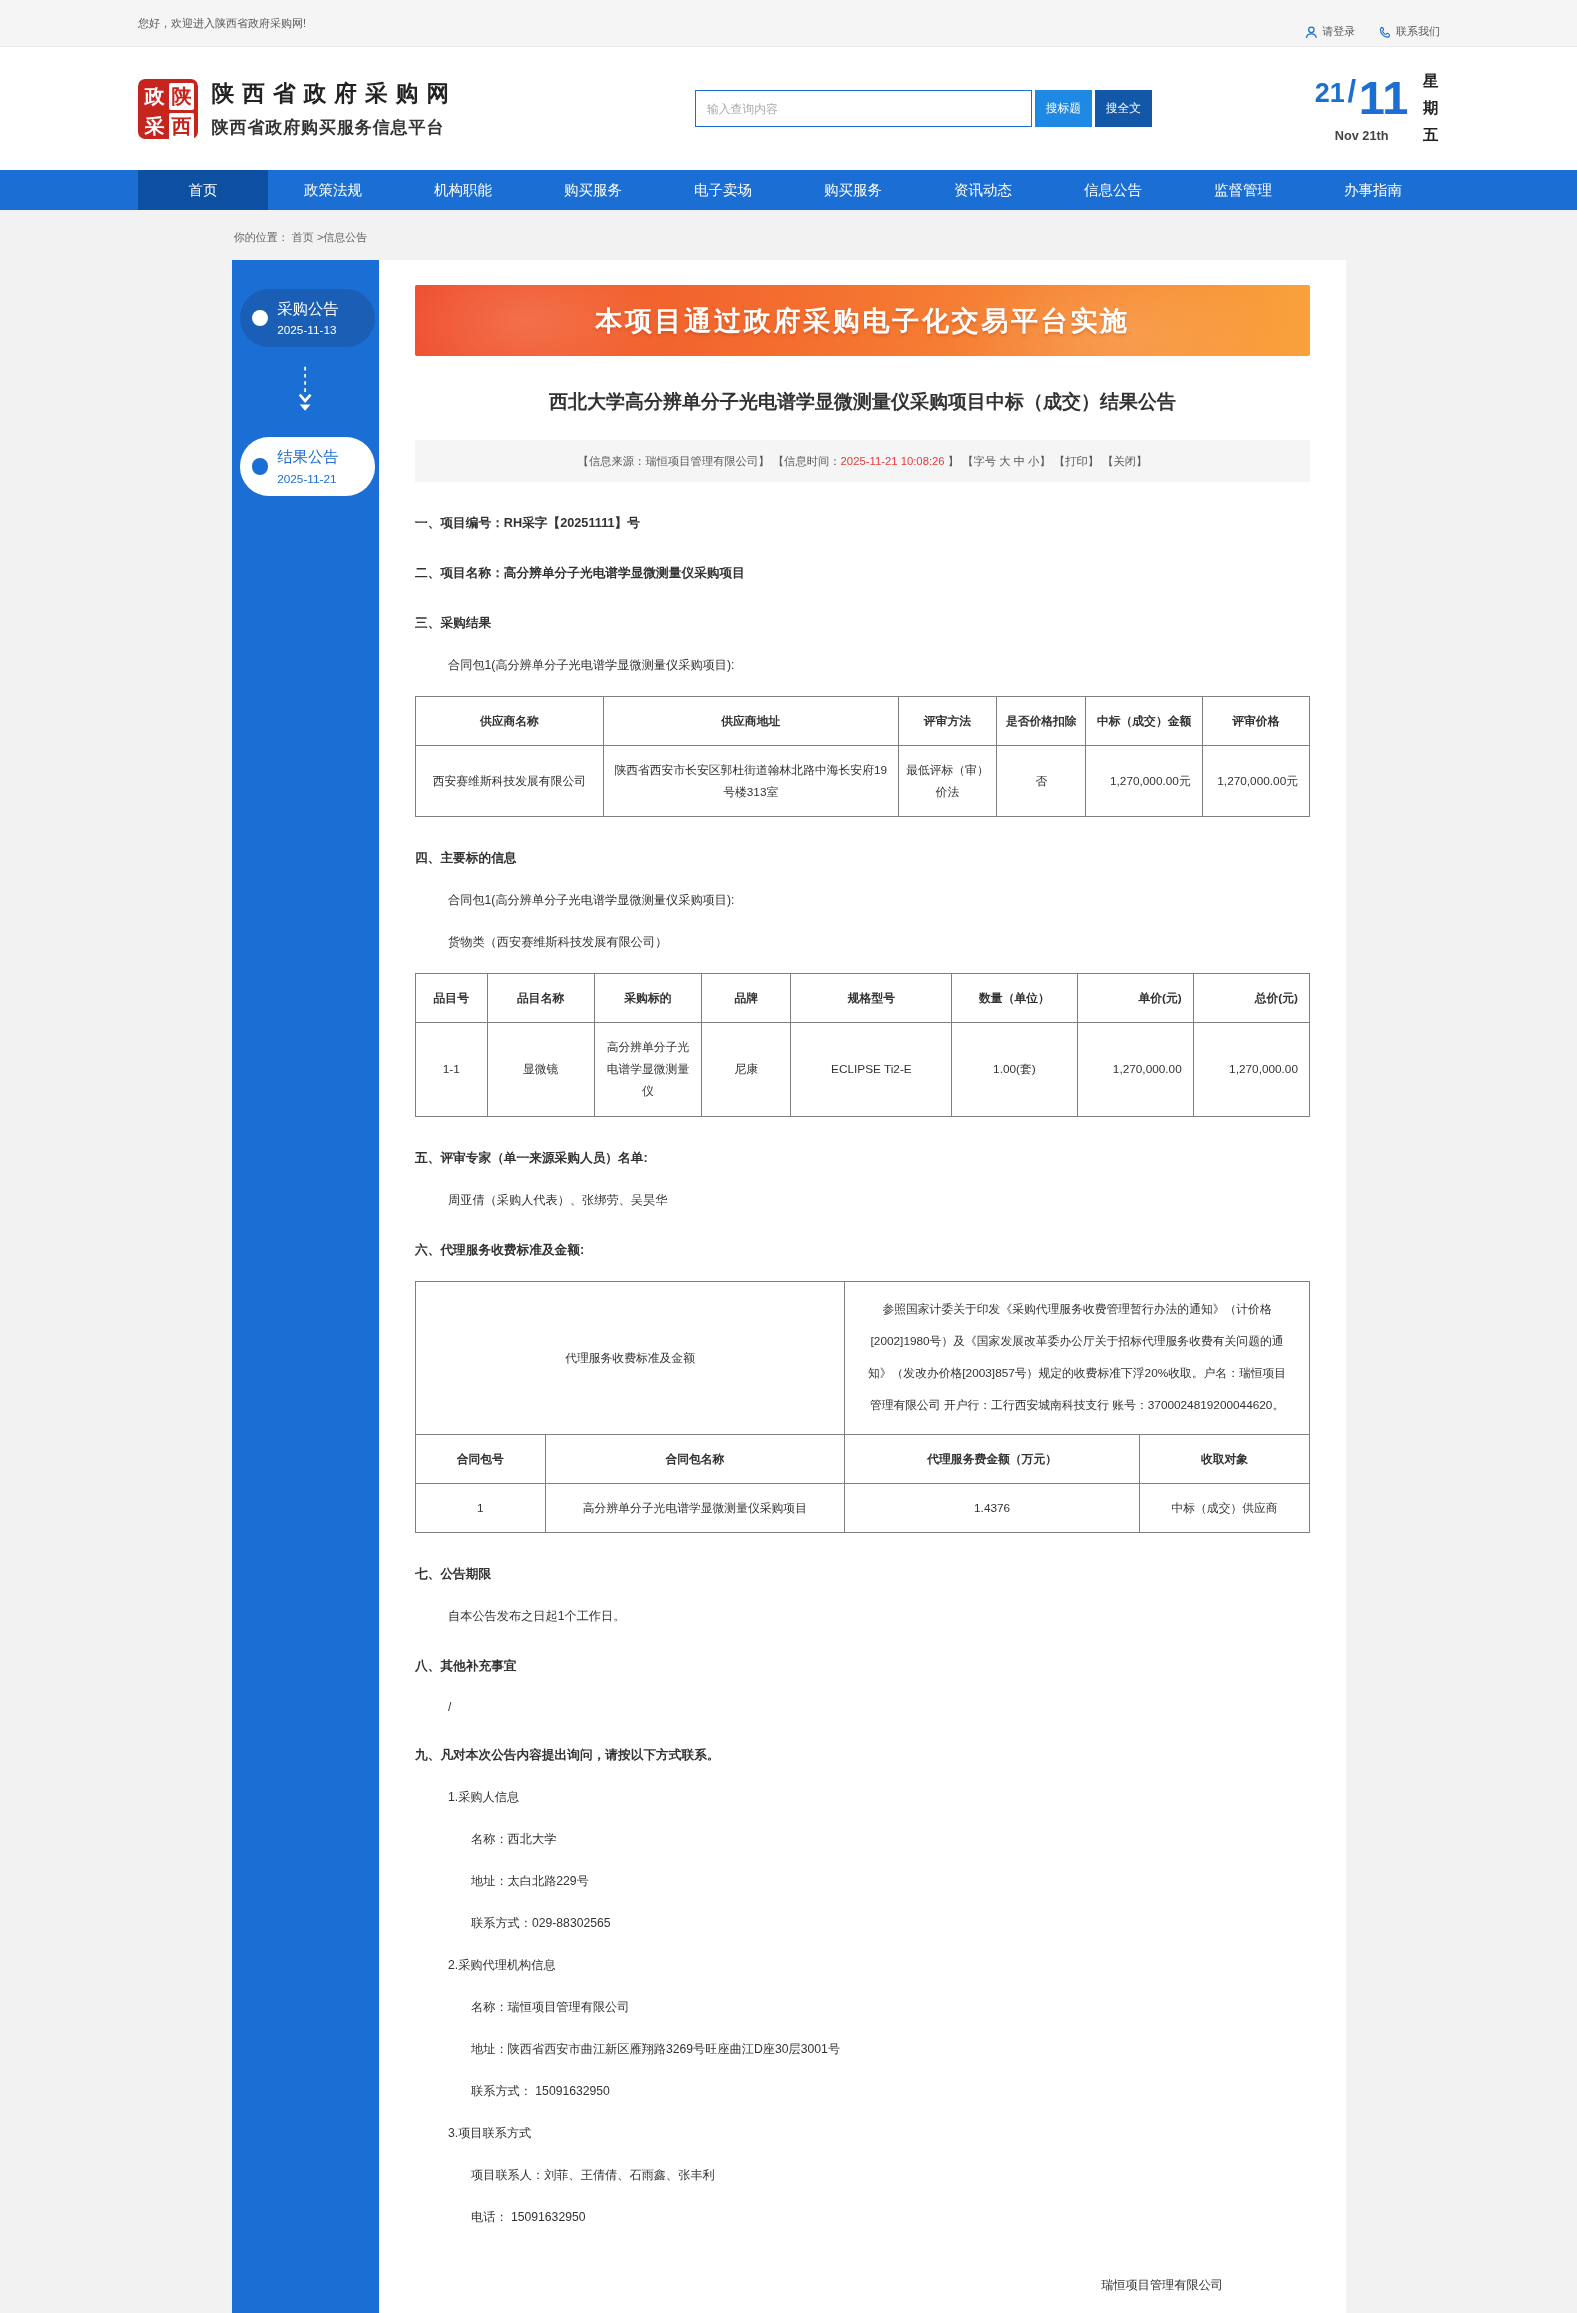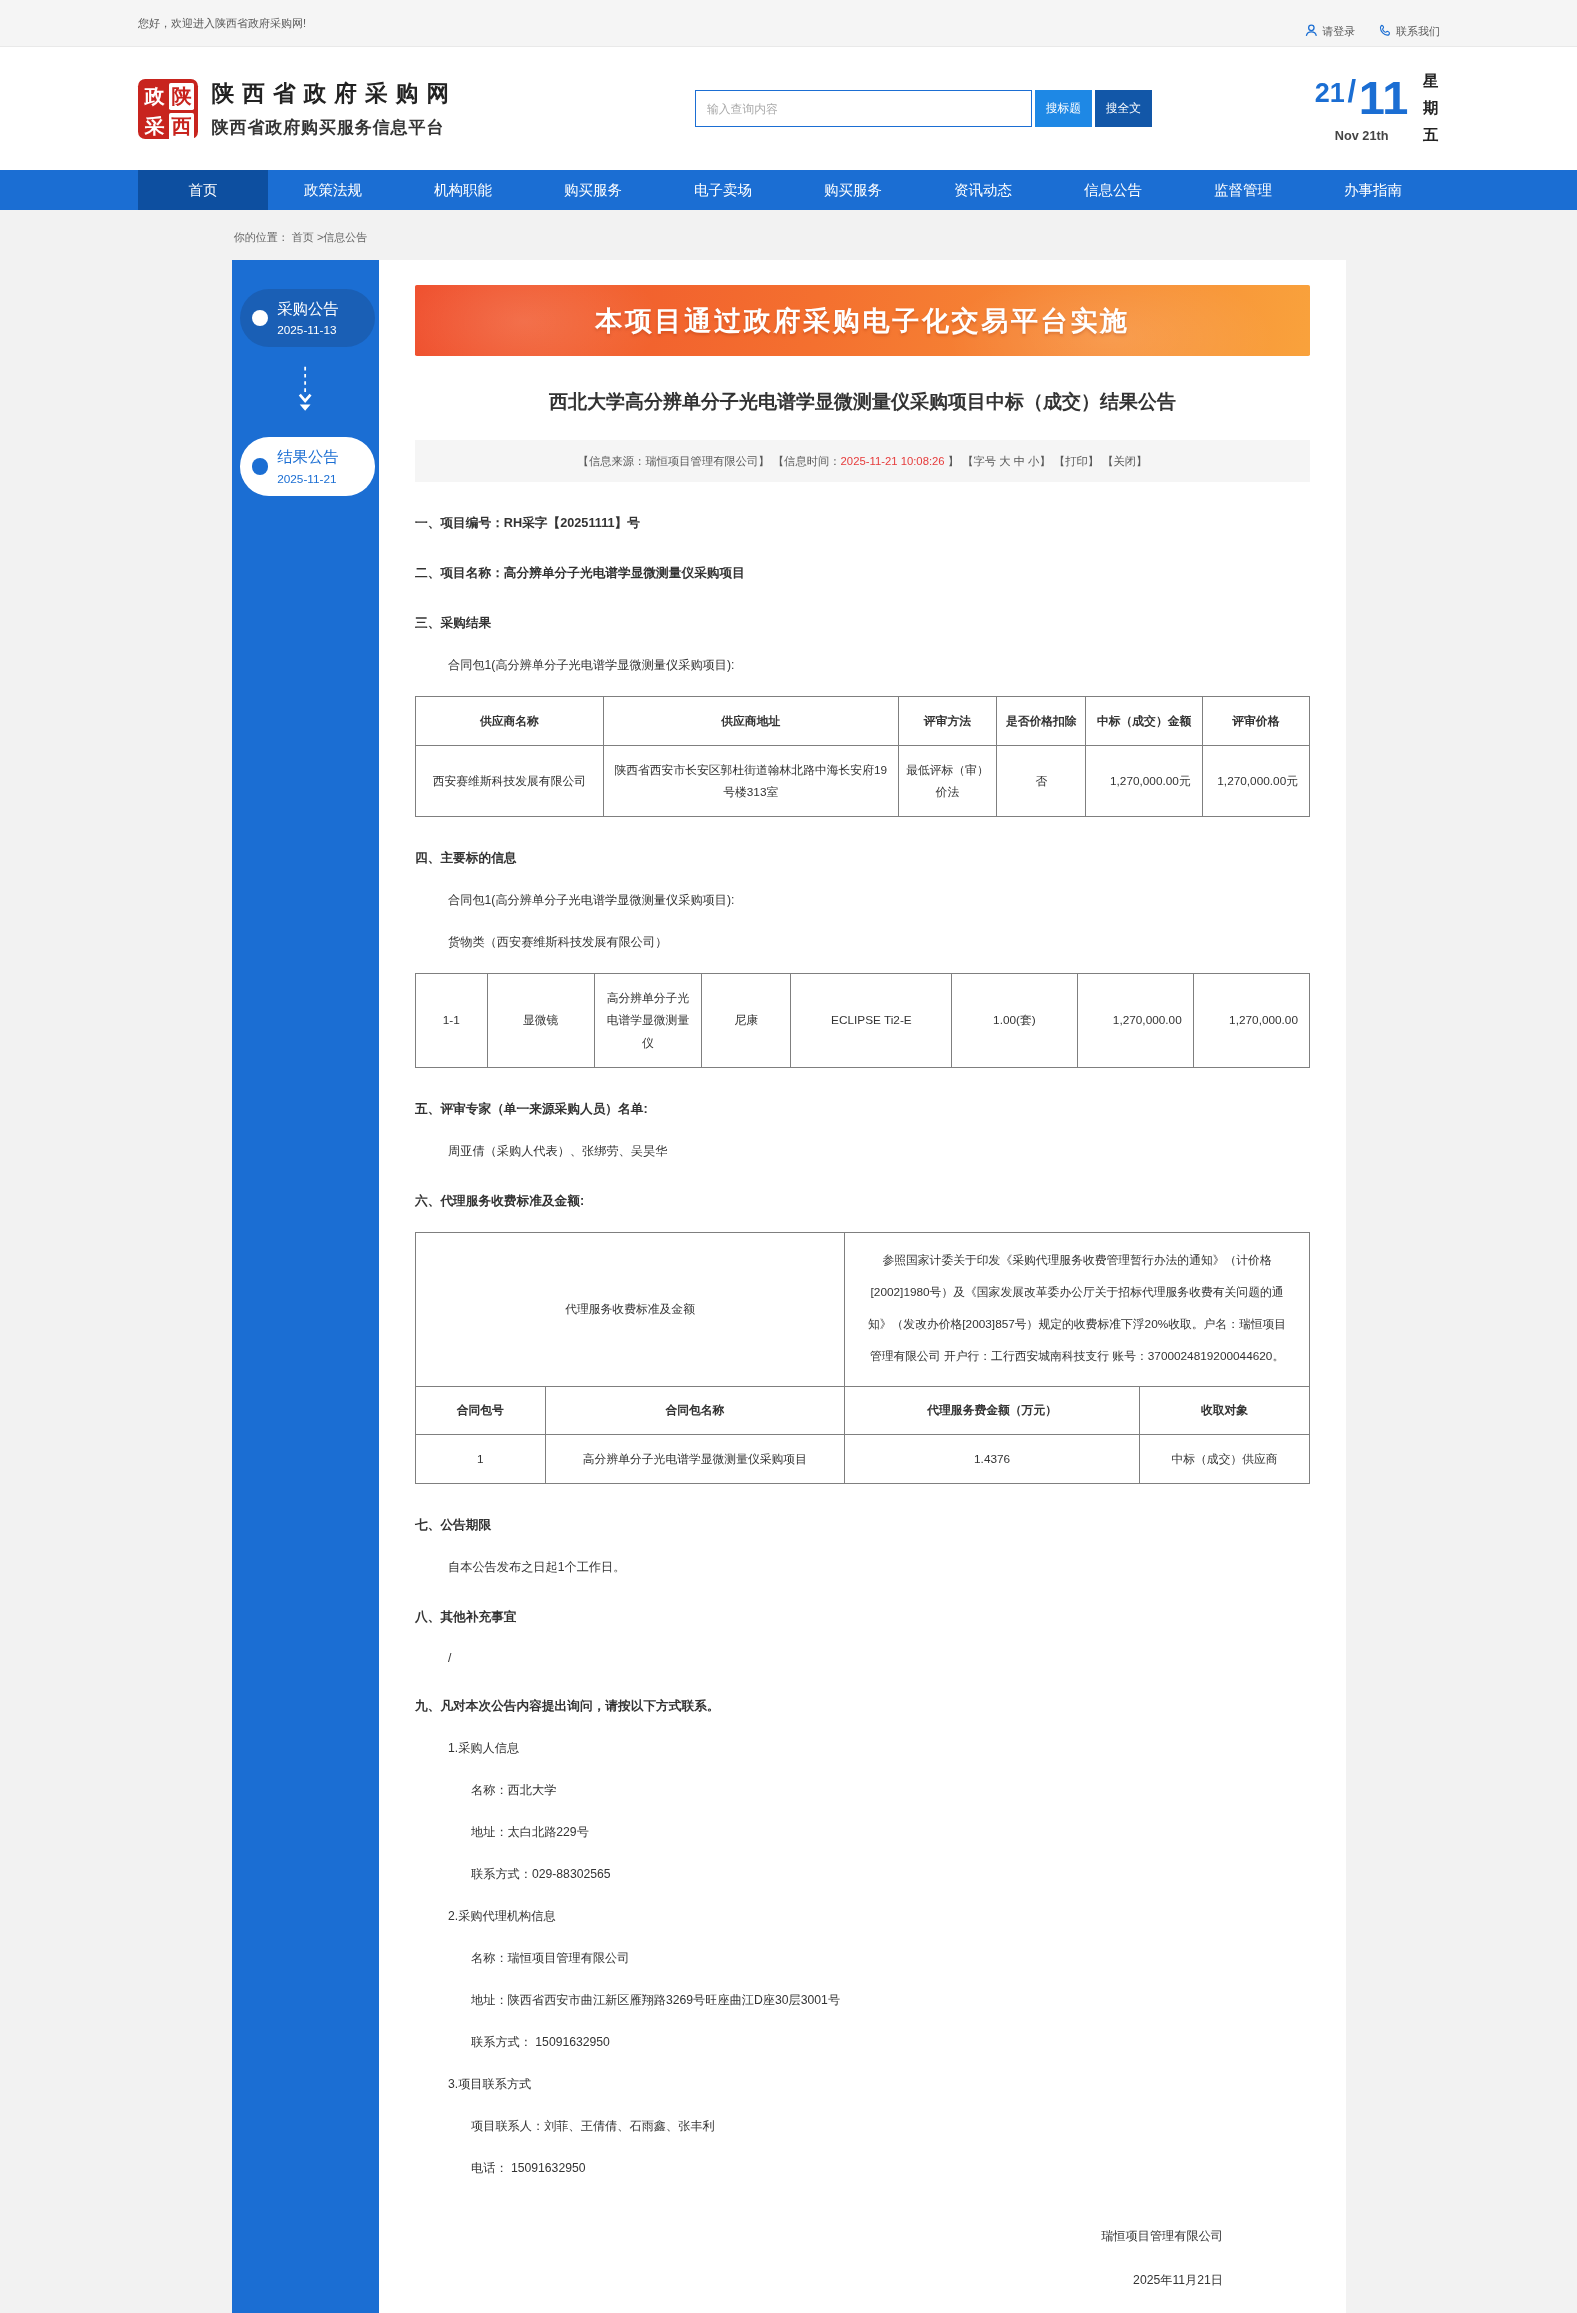--- a/index.html
+++ b/index.html
@@ -1,21 +1,21 @@
 <!DOCTYPE html>
 <html style="font-size:14.5px"><head>
 <meta charset="utf-8">
 <style>
   * { margin:0; padding:0; box-sizing:border-box; }
   body { width:1578px; font-family:"Liberation Sans","DejaVu Sans",sans-serif; background:#fff; color:#333; }
 
   
   .topbar { height:47px; background:#f5f5f5; border-bottom:0.9px solid #e9e9e9; display:flex; align-items:center; justify-content:space-between; padding:0 138px; font-size:11px; color:#595959; }
   .topbar-right { display:flex; align-items:center; gap:23.5px; }
-  .tb-item { display:flex; align-items:flex-start; gap:4.5px; cursor:pointer;margin-top:16px; }
+  .tb-item { display:flex; align-items:flex-end; gap:4.5px; cursor:pointer;margin-top:16px; }
   .tb-icon svg { display:block; }
 
   
   .header { height:123px; display:flex; align-items:center; padding:0 138px; position:relative; background:#fff; }
   .logo-box { width:60px; height:60px; background:#c8241e; border-radius:7.2px; display:grid; grid-template-columns:1fr 1fr; grid-template-rows:1fr 1fr; padding:4.5px; gap:2.7px; flex-shrink:0; }
   .logo-cell { display:flex; align-items:center; justify-content:center; font-size:20px; font-weight:bold; }
   .logo-red-bg { color:#fff; }
   .logo-white-bg { background:#fff; color:#c8241e; border-radius:1.8px; }
   .header-titles { margin-left:13.6px; }
   .site-name { font-size:22.6px; font-weight:bold; color:#222; letter-spacing:8.1px; }
@@ -237,20 +237,30 @@
             <col style="width:8%">
             <col style="width:12%">
             <col style="width:12%">
             <col style="width:10%">
             <col style="width:18%">
             <col style="width:14%">
             <col style="width:13%">
             <col style="width:13%">
           </colgroup>
         <tbody>
+            <tr>
+          <th>品目号</th>
+          <th>品目名称</th>
+          <th>采购标的</th>
+          <th>品牌</th>
+          <th>规格型号</th>
+          <th>数量（单位）</th>
+          <th class="cell-right">单价(元)</th>
+          <th class="cell-right">总价(元)</th>
+        </tr>
         <tr>
           <td>1-1</td>
           <td>显微镜</td>
           <td>高分辨单分子光电谱学显微测量仪</td>
           <td>尼康</td>
           <td>ECLIPSE Ti2-E</td>
           <td>1.00(套)</td>
           <td class="cell-right">1,270,000.00</td>
           <td class="cell-right">1,270,000.00</td>
         </tr>

